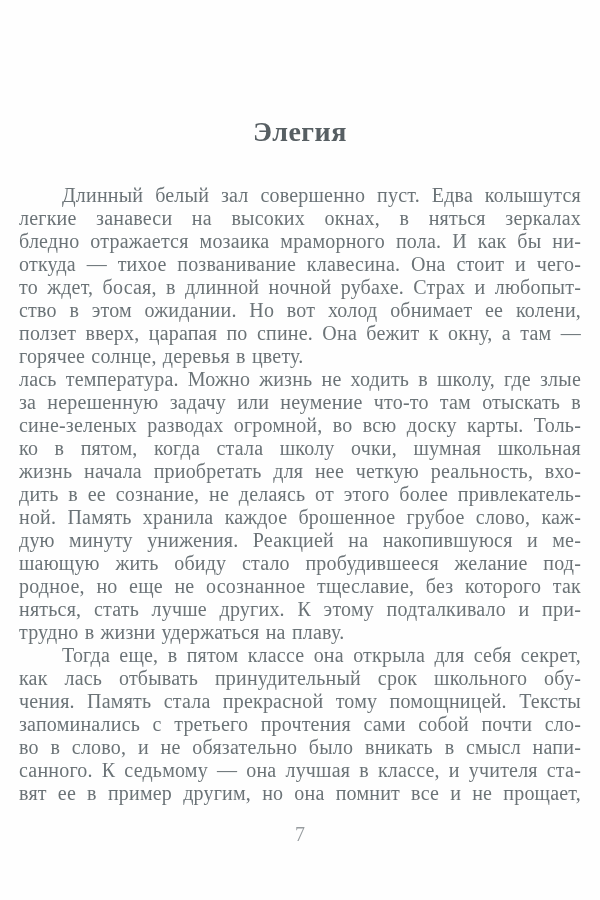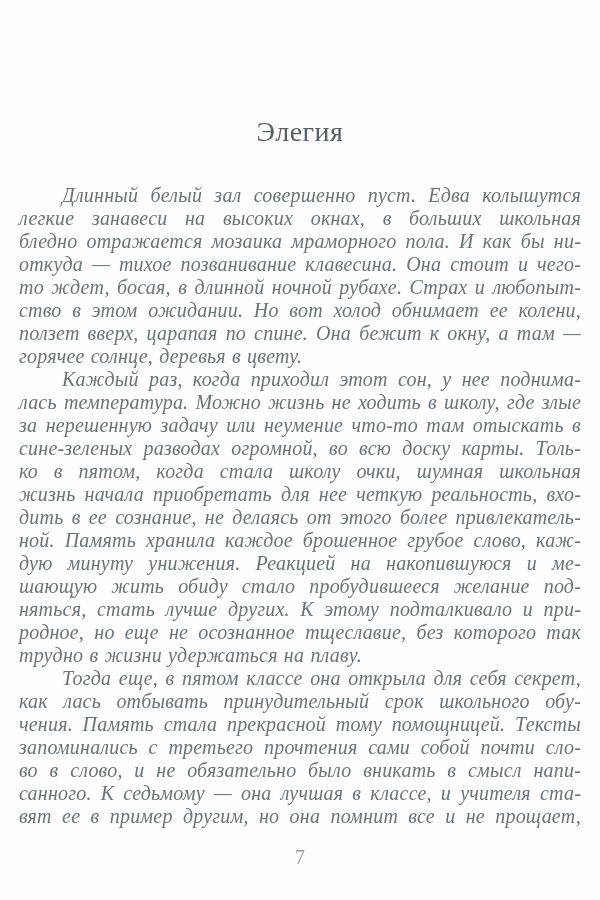--- a/index.html
+++ b/index.html
@@ -19,32 +19,32 @@
     position: relative;
     width: 600px;
     height: 900px;
     padding: 0 19px;
   }
   .chapter-title {
     margin: 118px 0 38px 0;
     text-align: center;
     font-size: 28px;
     line-height: 28px;
-    font-weight: normal;
+    font-weight: bold;
     letter-spacing: 0.5px;
     color: var(--title);
   }
   .text-block {
     color: var(--text);
     font-size: 20px;
     line-height: 23px;
     letter-spacing: 0.2px;
     word-spacing: 1px;
   }
-  .para { margin: 0; font-style: italic; }
+  .para { margin: 0; }
   .line {
     text-align: justify;
     text-align-last: justify;
     white-space: normal;
   }
   .line.indent { padding-left: 43px; }
   .line.end { text-align-last: left; }
   .page-number {
     margin-top: 18px;
     text-align: center;
@@ -55,41 +55,40 @@
 </style>
 </head>
 <body>
 
 <div class="page">
   <h1 class="chapter-title">Элегия</h1>
 
   <div class="text-block">
       <div class="para">
         <div class="line indent">Длинный белый зал совершенно пуст. Едва колышутся</div>
-        <div class="line">легкие занавеси на высоких окнах, в больших школьная</div>
+        <div class="line">легкие занавеси на высоких окнах, в няться зеркалах</div>
         <div class="line">бледно отражается мозаика мраморного пола. И как бы ни-</div>
         <div class="line">откуда — тихое позванивание клавесина. Она стоит и чего-</div>
         <div class="line">то ждет, босая, в длинной ночной рубахе. Страх и любопыт-</div>
         <div class="line">ство в этом ожидании. Но вот холод обнимает ее колени,</div>
         <div class="line">ползет вверх, царапая по спине. Она бежит к окну, а там —</div>
         <div class="line end">горячее солнце, деревья в цвету.</div>
       </div>
       <div class="para">
-        <div class="line indent">Каждый раз, когда приходил этот сон, у нее поднима-</div>
         <div class="line">лась температура. Можно жизнь не ходить в школу, где злые</div>
         <div class="line">за нерешенную задачу или неумение что-то там отыскать в</div>
         <div class="line">сине-зеленых разводах огромной, во всю доску карты. Толь-</div>
         <div class="line">ко в пятом, когда стала школу очки, шумная школьная</div>
         <div class="line">жизнь начала приобретать для нее четкую реальность, вхо-</div>
         <div class="line">дить в ее сознание, не делаясь от этого более привлекатель-</div>
         <div class="line">ной. Память хранила каждое брошенное грубое слово, каж-</div>
         <div class="line">дую минуту унижения. Реакцией на накопившуюся и ме-</div>
         <div class="line">шающую жить обиду стало пробудившееся желание под-</div>
+        <div class="line">родное, но еще не осознанное тщеславие, без которого так</div>
         <div class="line">няться, стать лучше других. К этому подталкивало и при-</div>
-        <div class="line">родное, но еще не осознанное тщеславие, без которого так</div>
         <div class="line end">трудно в жизни удержаться на плаву.</div>
       </div>
       <div class="para">
         <div class="line indent">Тогда еще, в пятом классе она открыла для себя секрет,</div>
         <div class="line">как лась отбывать принудительный срок школьного обу-</div>
         <div class="line">чения. Память стала прекрасной тому помощницей. Тексты</div>
         <div class="line">запоминались с третьего прочтения сами собой почти сло-</div>
         <div class="line">во в слово, и не обязательно было вникать в смысл напи-</div>
         <div class="line">санного. К седьмому — она лучшая в классе, и учителя ста-</div>
         <div class="line">вят ее в пример другим, но она помнит все и не прощает,</div>

